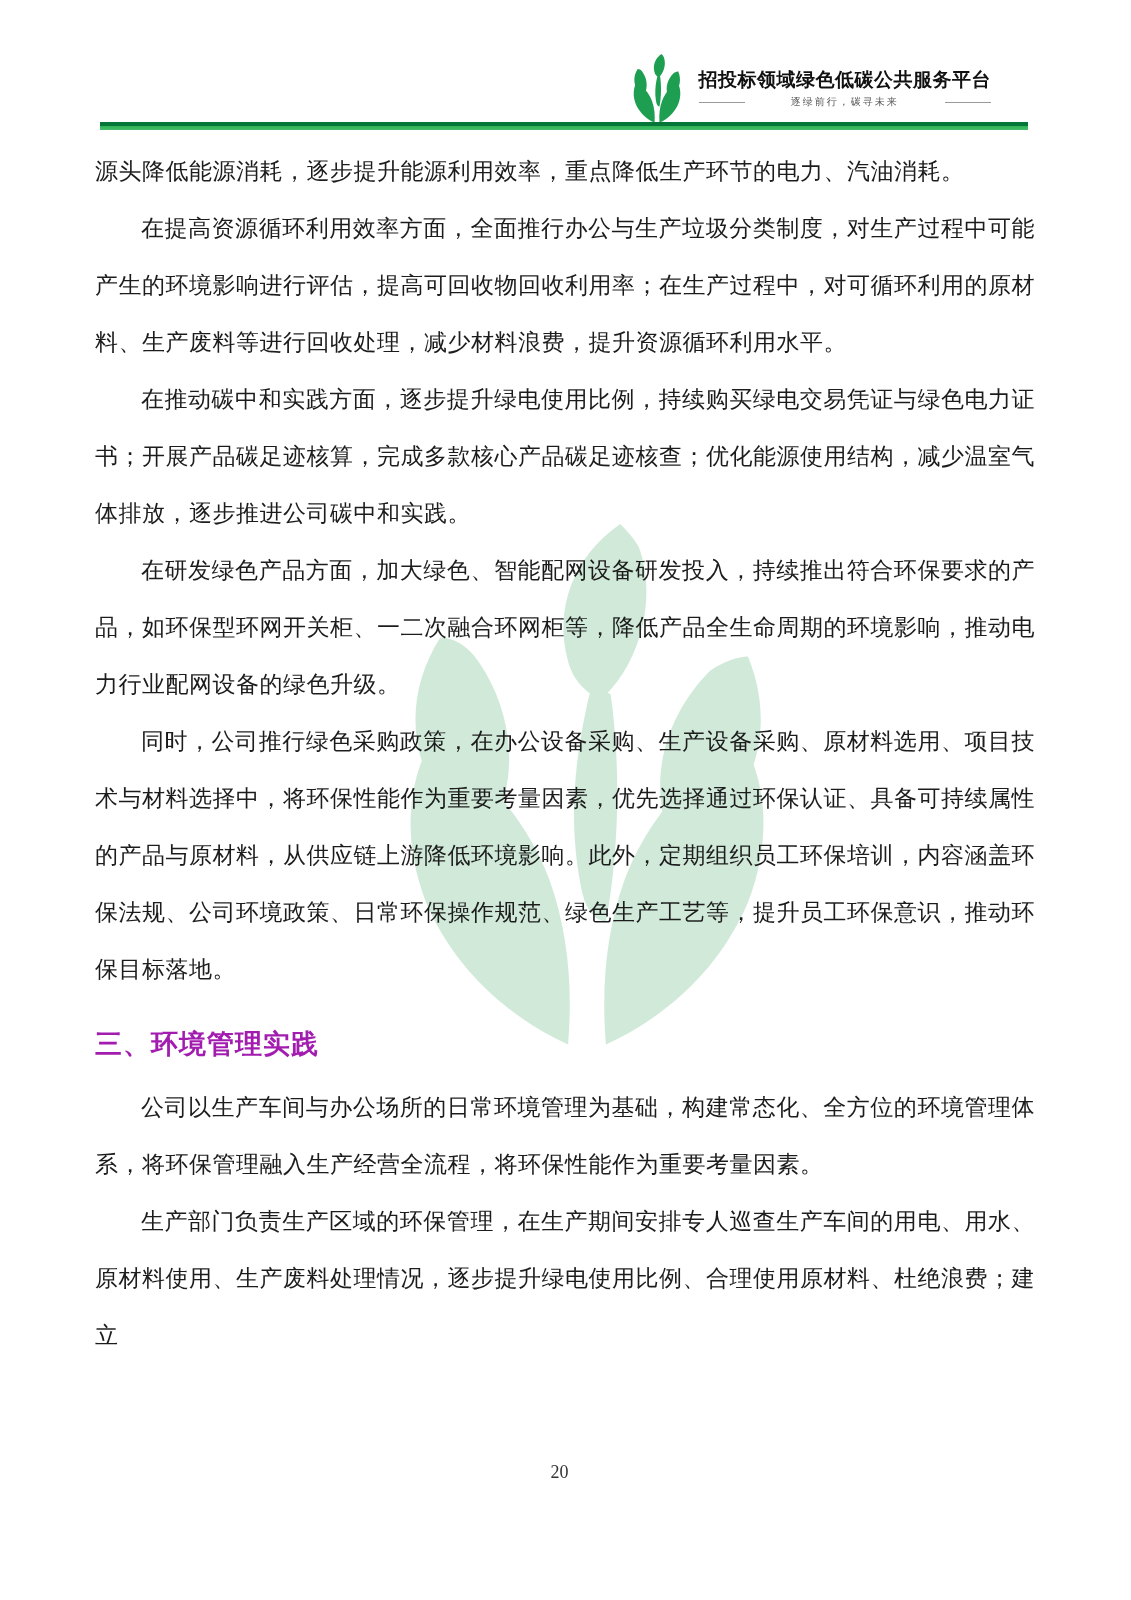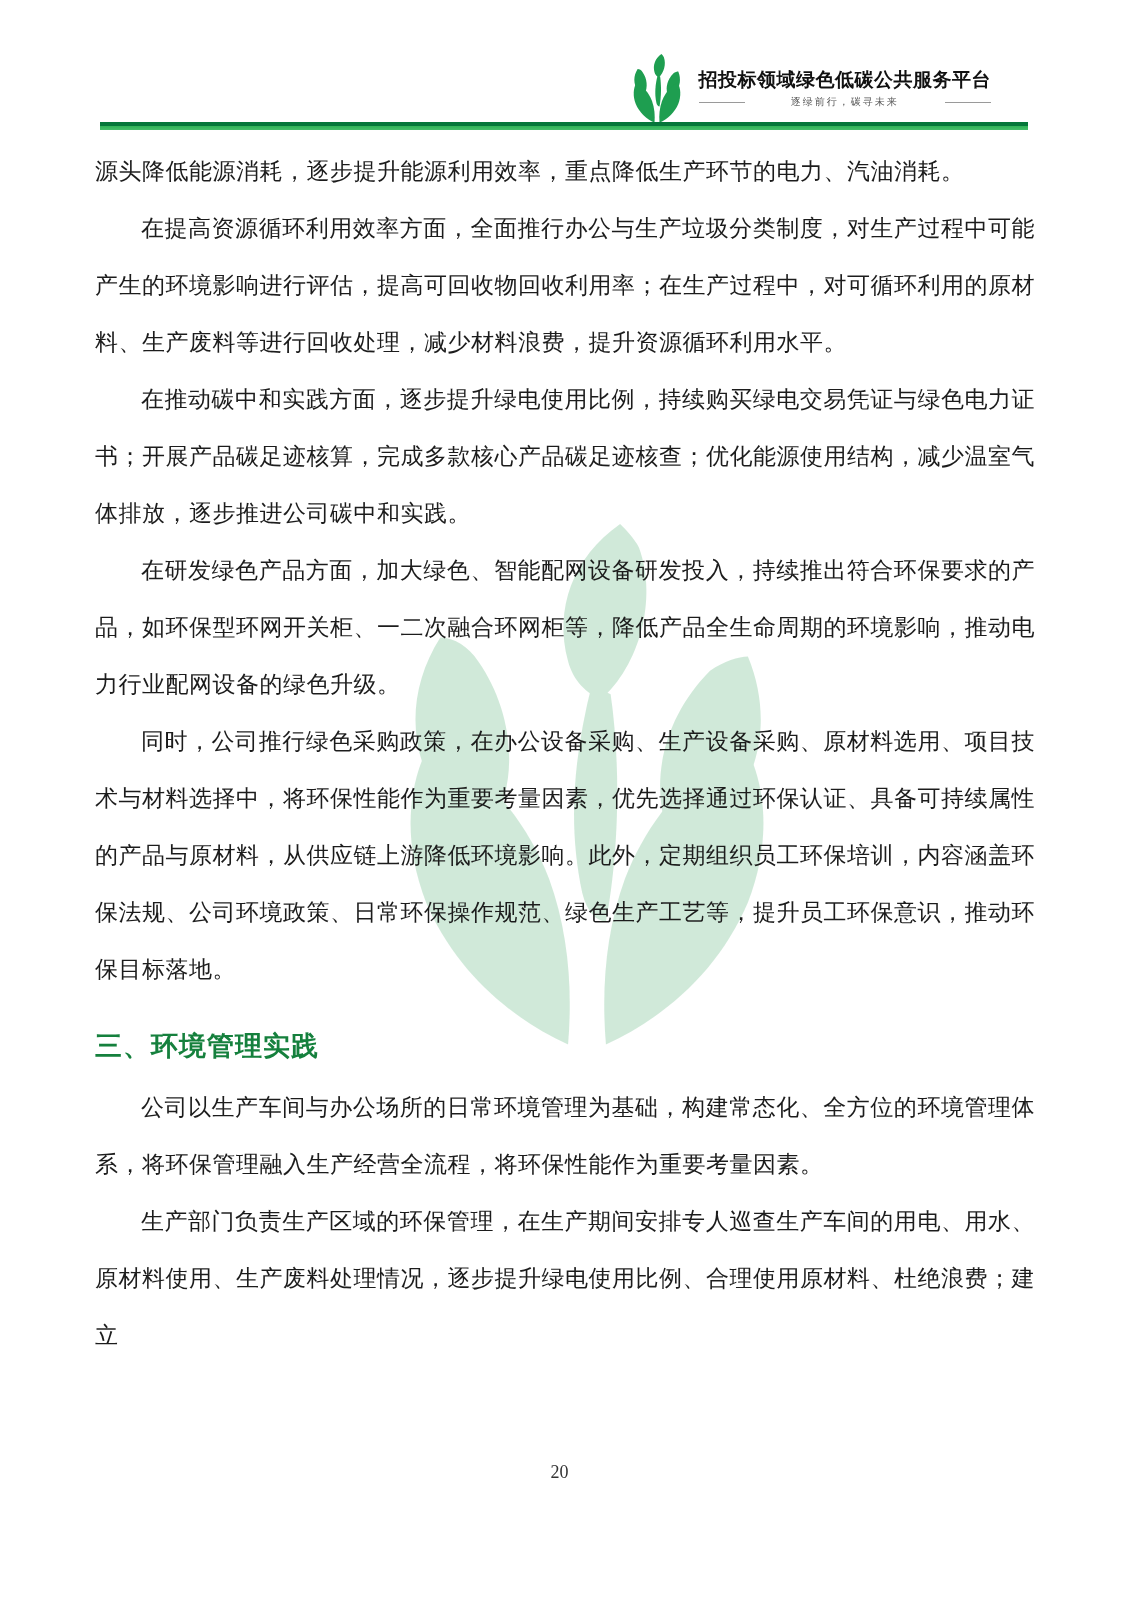--- a/index.html
+++ b/index.html
@@ -82,25 +82,25 @@
     margin: 0;
     font-size: 23px;
     line-height: 57px;
     text-align: justify;
     text-justify: inter-character;
     letter-spacing: 0.5px;
   }
   .para.indent { text-indent: 2em; }
   .section-heading {
     margin: 28px 0 13px 0;
-    font-family: Liberation Serif, serif;
+    font-family: Liberation Mono, monospace;
     font-weight: 700;
     font-size: 27px;
     line-height: 40px;
-    color: #15803d;
+    color: #a21caf;
     letter-spacing: 1px;
   }
 
   
   .page-number {
     position: absolute;
     left: 0;
     right: 12px;
     top: 1462px;
     text-align: center;

